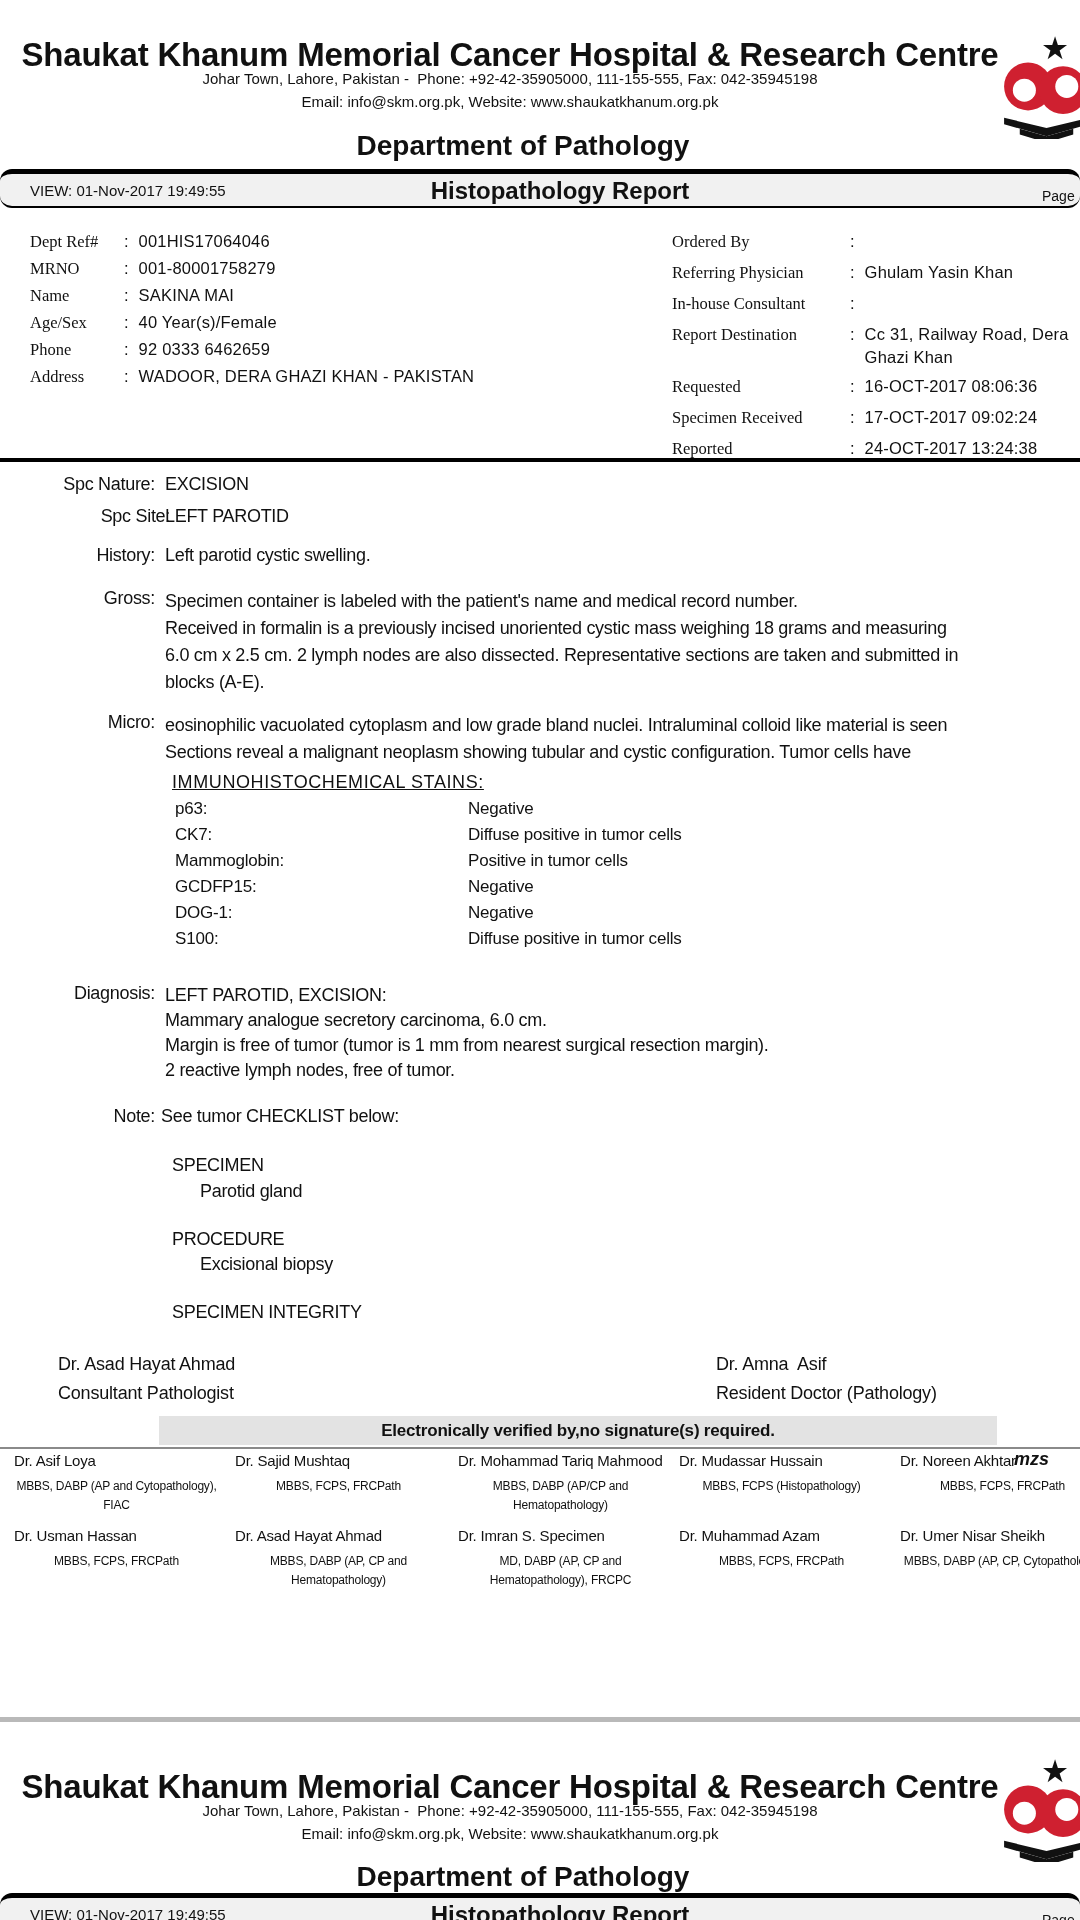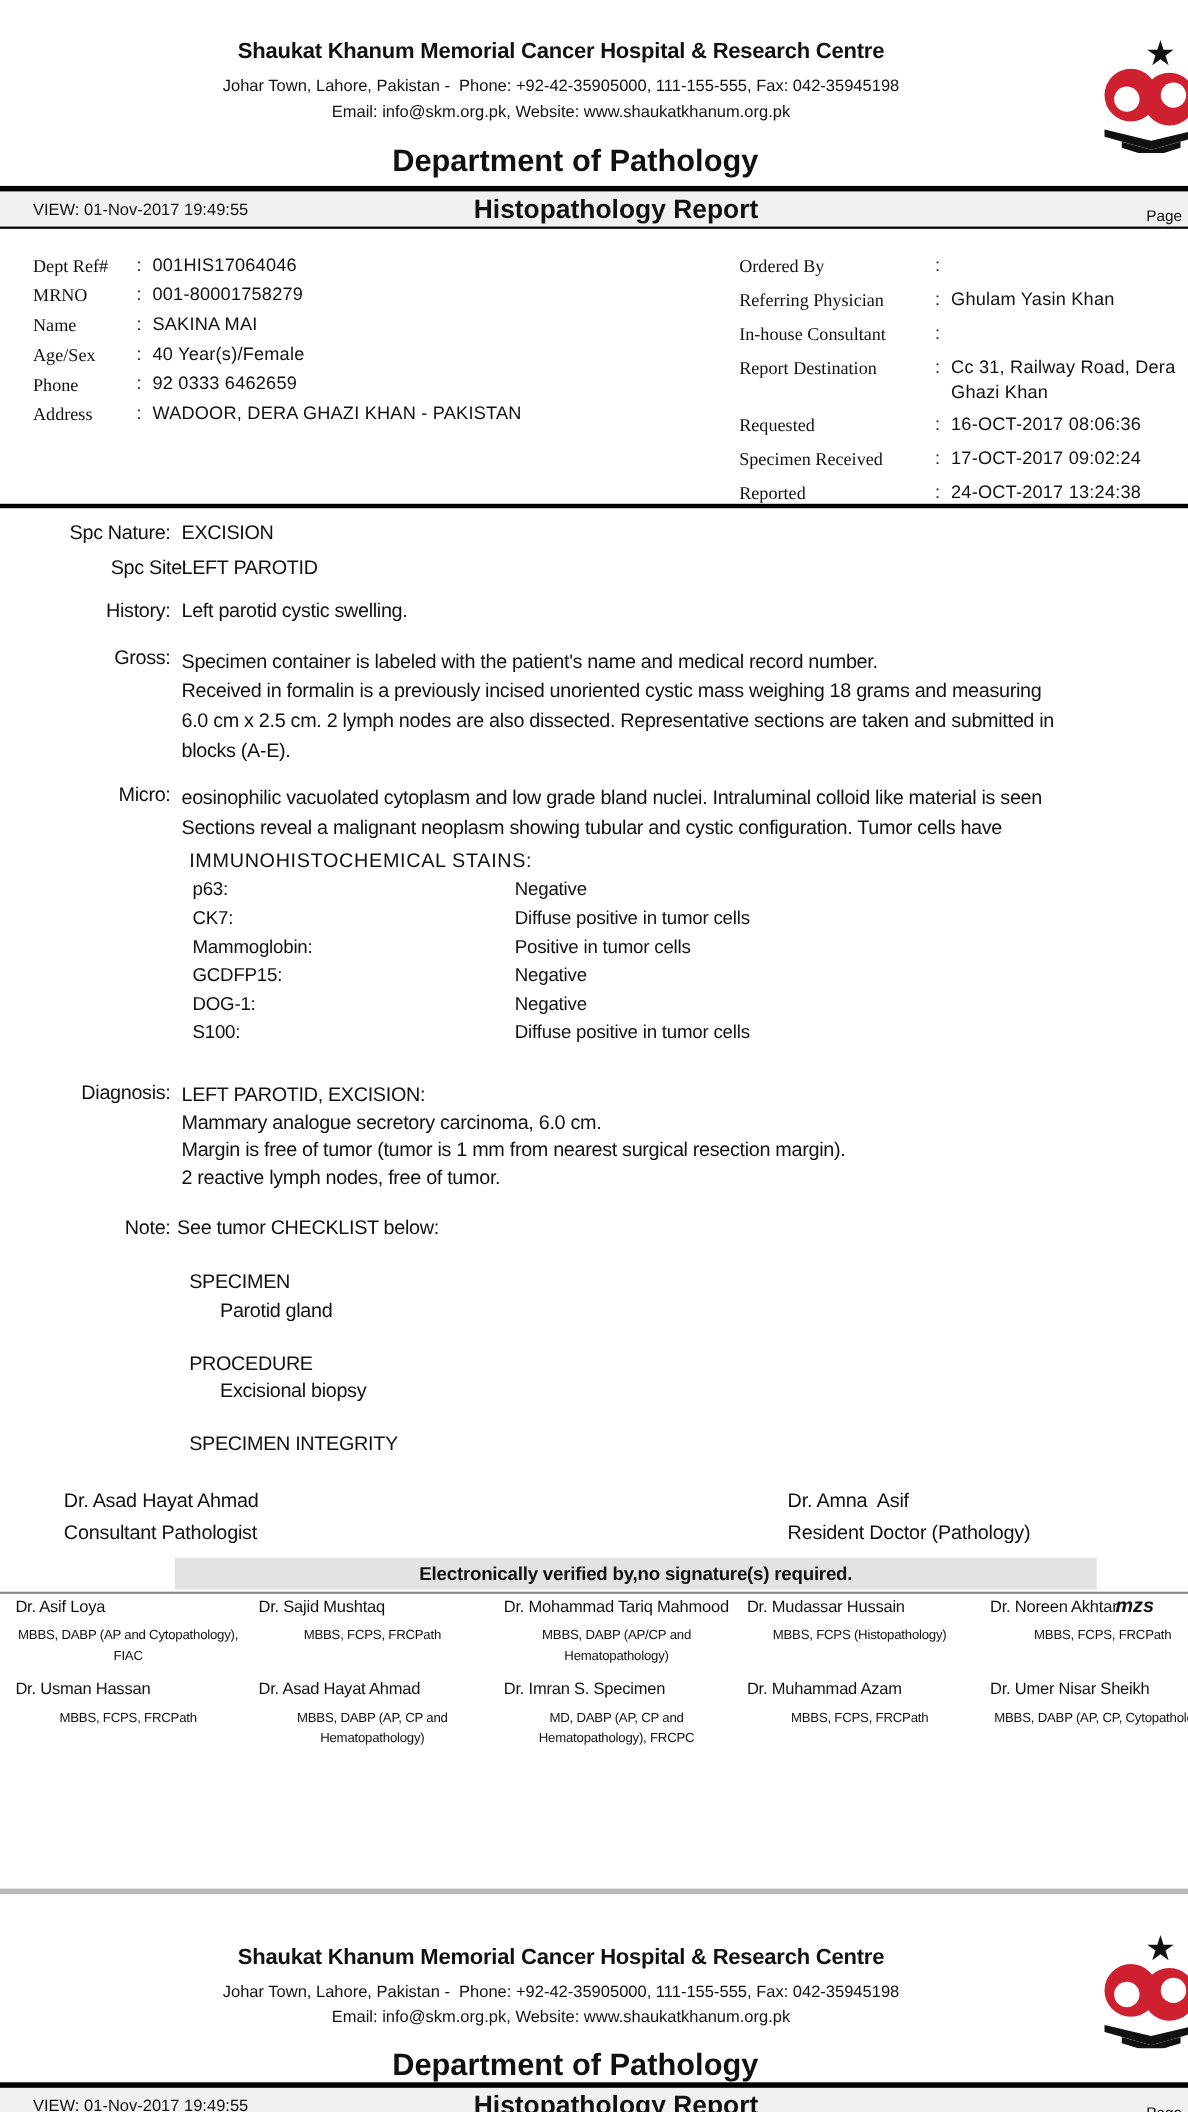--- a/index.html
+++ b/index.html
@@ -5,28 +5,29 @@
   * { margin:0; padding:0; box-sizing:border-box; }
   html,body { background:#ffffff; }
   #page {
     position:relative; width:1080px; height:1920px; overflow:hidden;
     background:#ffffff; color:#111;
     font-family:"Liberation Sans","DejaVu Sans",sans-serif;
   }
   .abs { position:absolute; }
 
   
-  .hosp-title { left:0; width:1020px; text-align:center; font-size:20px; font-weight:bold; letter-spacing:-0.2px; white-space:pre; }
+  .hosp-title { left:0; width:1020px; text-align:center; font-size:33px; font-weight:bold; letter-spacing:-0.2px; white-space:pre; }
   .hosp-sub   { left:0; width:1020px; text-align:center; font-size:15px; white-space:pre; }
   .dept-title { left:0; width:1020px; text-align:center; font-size:28px; font-weight:bold;padding-left:26px; }
 
   .view-bar {
     left:0; width:1080px; height:39px;
     border-top:5px solid #000; border-bottom:2px solid #000;
     background:#f1f1f1;
+    border-radius:12px;
   }
   .view-ts   { position:absolute; left:30px; top:8px; font-size:15px; }
   .view-ttl  { position:absolute; left:0; width:1120px; text-align:center; top:3px; font-size:24px; font-weight:bold; }
   .view-page { position:absolute; left:1042px; bottom:2px; font-size:14px; }
 
   .logo { width:97px; height:106px; }
 
   
   .prow { display:flex; align-items:flex-start; line-height:27px; font-size:16.5px; }
   .prow .plabel { flex:0 0 auto;font-family:Liberation Serif, serif; }
@@ -189,21 +190,21 @@
     <div class="bodyline">6.0 cm x 2.5 cm. 2 lymph nodes are also dissected. Representative sections are taken and submitted in</div>
     <div class="bodyline">blocks (A-E).</div>
   </div>
 
   <div class="abs sec-label" style="top:712px;">Micro:</div>
   <div class="abs sec-body" style="top:712px;">
     <div class="bodyline">eosinophilic vacuolated cytoplasm and low grade bland nuclei. Intraluminal colloid like material is seen</div>
     <div class="bodyline">Sections reveal a malignant neoplasm showing tubular and cystic configuration. Tumor cells have</div>
   </div>
 
-  <div class="abs stains-title" style="top:772px;">IMMUNOHISTOCHEMICAL STAINS:</div>
+  <div class="abs stains-title" style="top:772px;text-decoration:underline;">IMMUNOHISTOCHEMICAL STAINS:</div>
 
   <div class="stain-row" style="top:799px;">
     <span class="slabel">p63:</span>
       <span>Negative</span>
   </div>
   <div class="stain-row" style="top:825px;">
     <span class="slabel">CK7:</span>
       <span>Diffuse positive in tumor cells</span>
   </div>
   <div class="stain-row" style="top:851px;">

